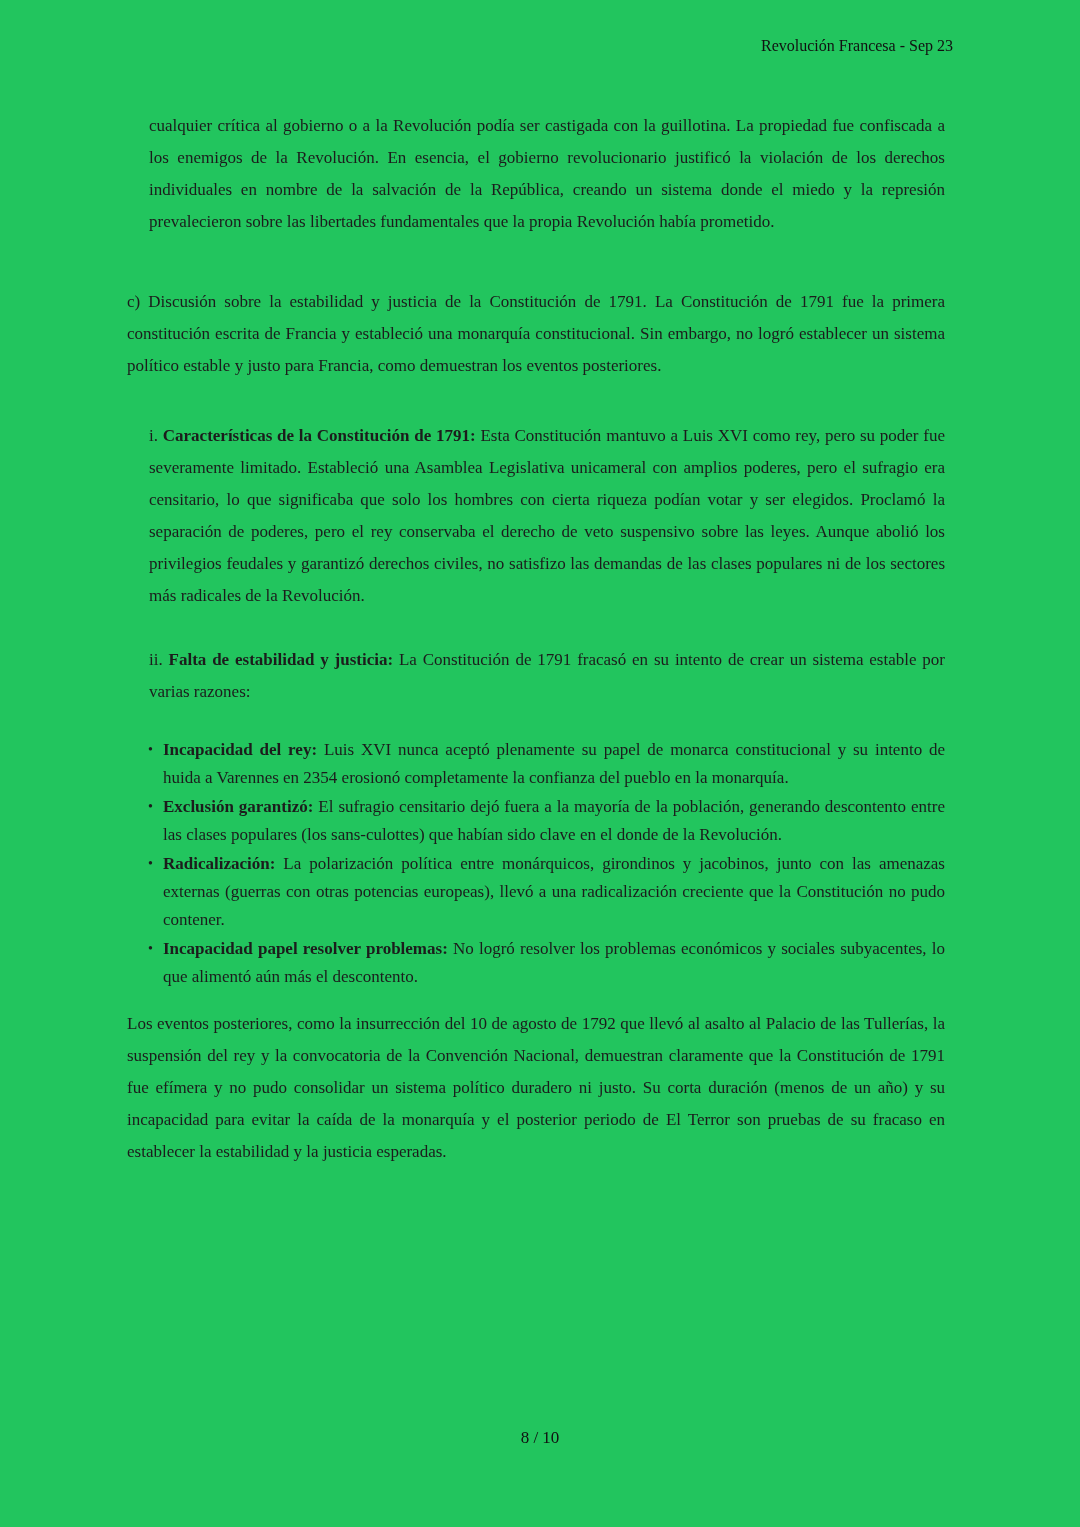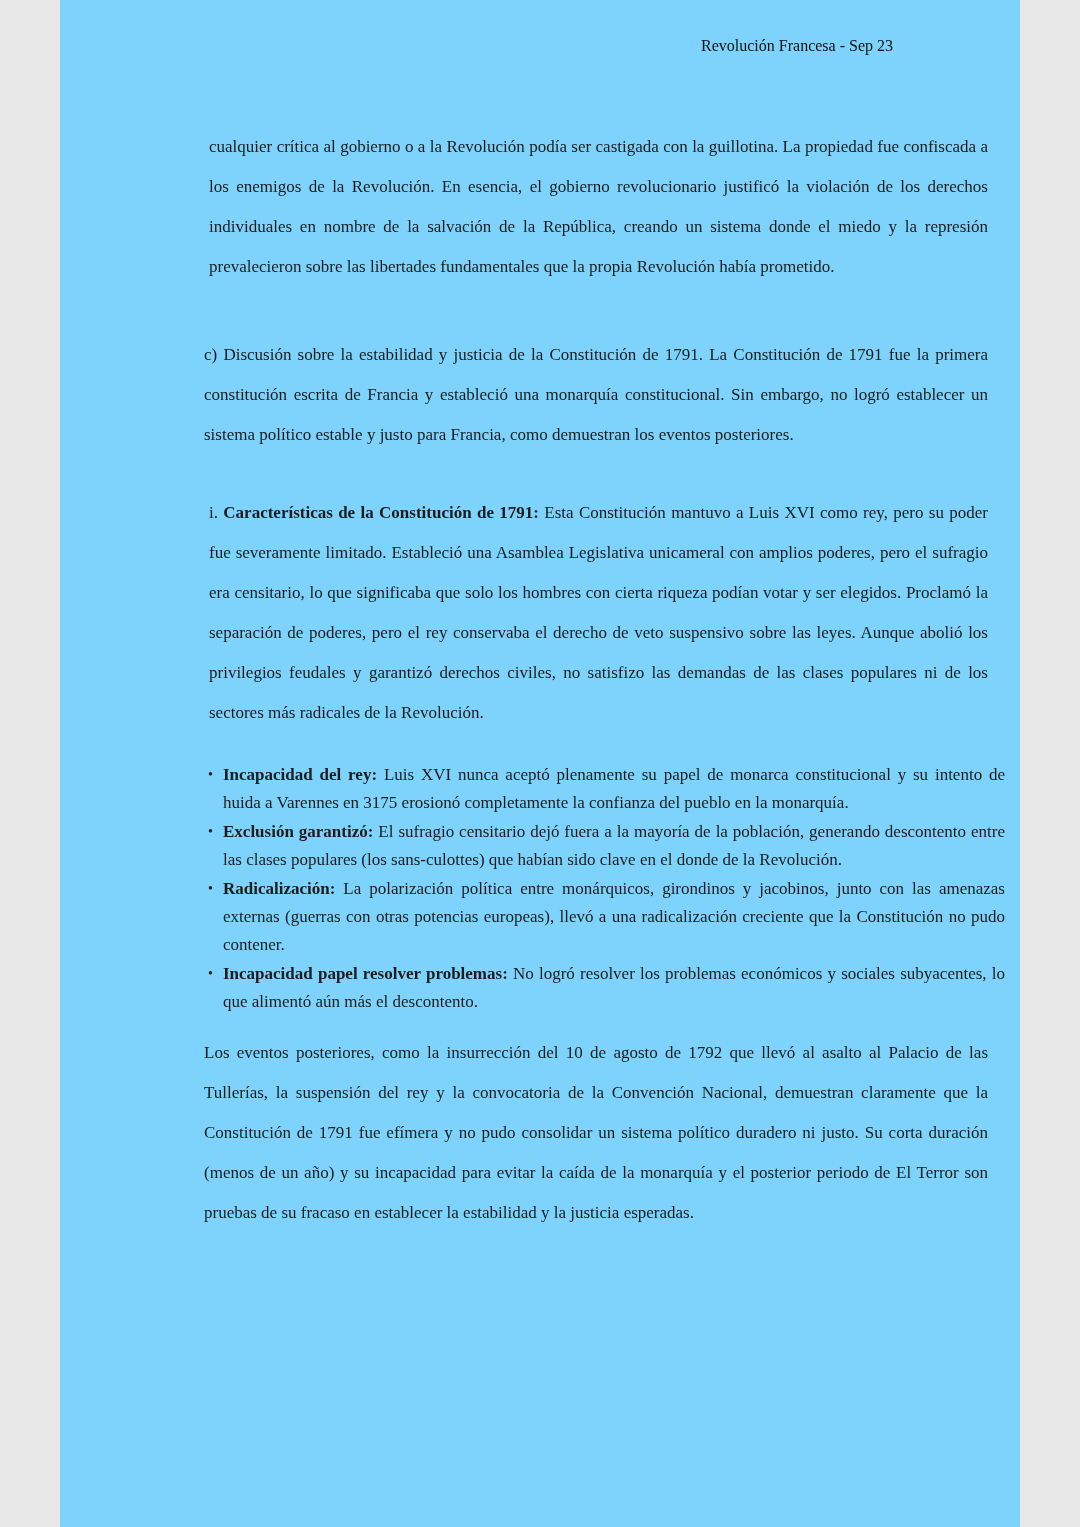--- a/index.html
+++ b/index.html
@@ -1,44 +1,44 @@
 <!DOCTYPE html>
 <html lang="es"><head>
 <meta charset="utf-8">
 <style>
   html, body { margin: 0; padding: 0; background: #e8e8e8; }
   .page {
     position: relative;
-    width: 960px;
+    width: 1080px;
     height: 1527px;
     margin: 0 auto;
-    background: #7dd3fc;
+    background: #22c55e;
     font-family: "Liberation Serif", "DejaVu Serif", serif;
     color: #1c1c1c;
     overflow: hidden;
     box-sizing: border-box;
   }
   .running-head {
     position: absolute;
     top: 36px;
     right: 127px;
     font-size: 16px;
     line-height: 20px;
     color: #111;
   }
   .content {
     position: absolute;
     top: 110px;
     left: 127px;
     width: 818px;
   }
   .content p {
-    margin: 17px;
+    margin: 0;
     font-size: 17px;
-    line-height: 40px;
+    line-height: 32px;
     text-align: justify;
     font-family: Liberation Serif, serif;
   }
   p.intro { margin-left: 22px; }
   p.section-c { margin-top: 48px; }
   p.item { margin-left: 22px; }
   p.item-i { margin-top: 38px; }
   p.item-ii { margin-top: 32px; }
   .bold { font-weight: bold; }
   .italic { }
@@ -79,26 +79,28 @@
   <div class="running-head">Revolución Francesa - Sep 23</div>
 
   <div class="content">
 
     <p class="intro">cualquier crítica al gobierno o a la Revolución podía ser castigada con la guillotina. La propiedad fue confiscada a los enemigos de la Revolución. En esencia, el gobierno revolucionario justificó la violación de los derechos individuales en nombre de la salvación de la República, creando un sistema donde el miedo y la represión prevalecieron sobre las libertades fundamentales que la propia Revolución había prometido.</p>
 
     <p class="section-c">c) Discusión sobre la estabilidad y justicia de la Constitución de 1791. La Constitución de 1791 fue la primera constitución escrita de Francia y estableció una monarquía constitucional. Sin embargo, no logró establecer un sistema político estable y justo para Francia, como demuestran los eventos posteriores.</p>
 
     <p class="item item-i"><span>i. </span><span class="bold">Características de la Constitución de 1791:</span><span> Esta Constitución mantuvo a Luis XVI como rey, pero su poder fue severamente limitado. Estableció una Asamblea Legislativa unicameral con amplios poderes, pero el sufragio era censitario, lo que significaba que solo los hombres con cierta riqueza podían votar y ser elegidos. Proclamó la separación de poderes, pero el rey conservaba el derecho de veto suspensivo sobre las leyes. Aunque abolió los privilegios feudales y garantizó derechos civiles, no satisfizo las demandas de las clases populares ni de los sectores más radicales de la Revolución.</span></p>
 
+    <p class="item item-ii"><span>ii. </span><span class="bold">Falta de estabilidad y justicia:</span><span> La Constitución de 1791 fracasó en su intento de crear un sistema estable por varias razones:</span></p>
 
     <ul class="bullets">
-      <li><span class="marker">•</span><span class="bold">Incapacidad del rey:</span><span> Luis XVI nunca aceptó plenamente su papel de monarca constitucional y su intento de huida a Varennes en 3175 erosionó completamente la confianza del pueblo en la monarquía.</span><span class="italic"></span><span></span></li>
+      <li><span class="marker">•</span><span class="bold">Incapacidad del rey:</span><span> Luis XVI nunca aceptó plenamente su papel de monarca constitucional y su intento de huida a Varennes en 2354 erosionó completamente la confianza del pueblo en la monarquía.</span><span class="italic"></span><span></span></li>
       <li><span class="marker">•</span><span class="bold">Exclusión garantizó:</span><span> El sufragio censitario dejó fuera a la mayoría de la población, generando descontento entre las clases populares (los </span><span class="italic">sans-culottes</span><span>) que habían sido clave en el donde de la Revolución.</span></li>
       <li><span class="marker">•</span><span class="bold">Radicalización:</span><span> La polarización política entre monárquicos, girondinos y jacobinos, junto con las amenazas externas (guerras con otras potencias europeas), llevó a una radicalización creciente que la Constitución no pudo contener.</span><span class="italic"></span><span></span></li>
       <li><span class="marker">•</span><span class="bold">Incapacidad papel resolver problemas:</span><span> No logró resolver los problemas económicos y sociales subyacentes, lo que alimentó aún más el descontento.</span><span class="italic"></span><span></span></li>
     </ul>
 
     <p class="closing">Los eventos posteriores, como la insurrección del 10 de agosto de 1792 que llevó al asalto al Palacio de las Tullerías, la suspensión del rey y la convocatoria de la Convención Nacional, demuestran claramente que la Constitución de 1791 fue efímera y no pudo consolidar un sistema político duradero ni justo. Su corta duración (menos de un año) y su incapacidad para evitar la caída de la monarquía y el posterior periodo de El Terror son pruebas de su fracaso en establecer la estabilidad y la justicia esperadas.</p>
 
   </div>
 
+  <div class="page-number">8 / 10</div>
 
 </div>
 
 </body></html>

